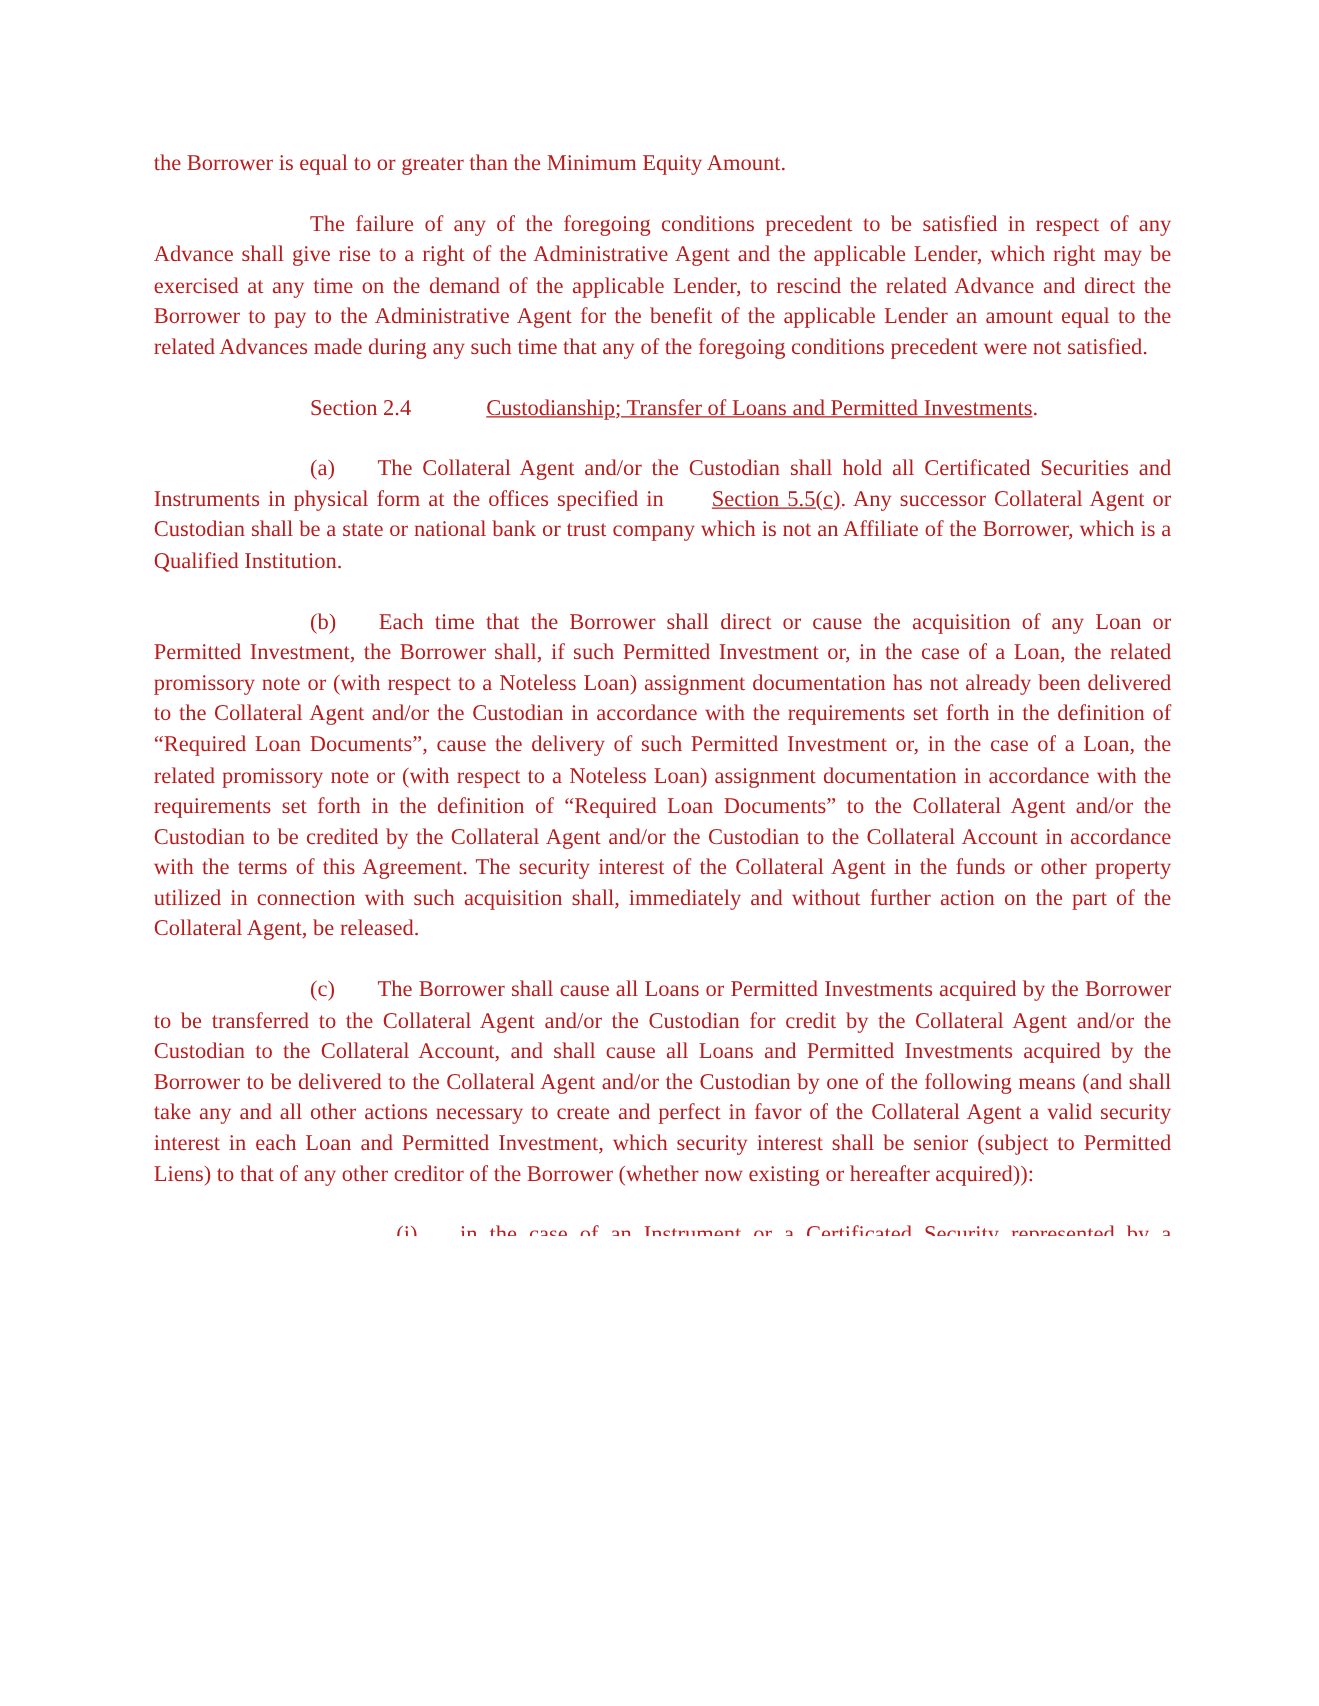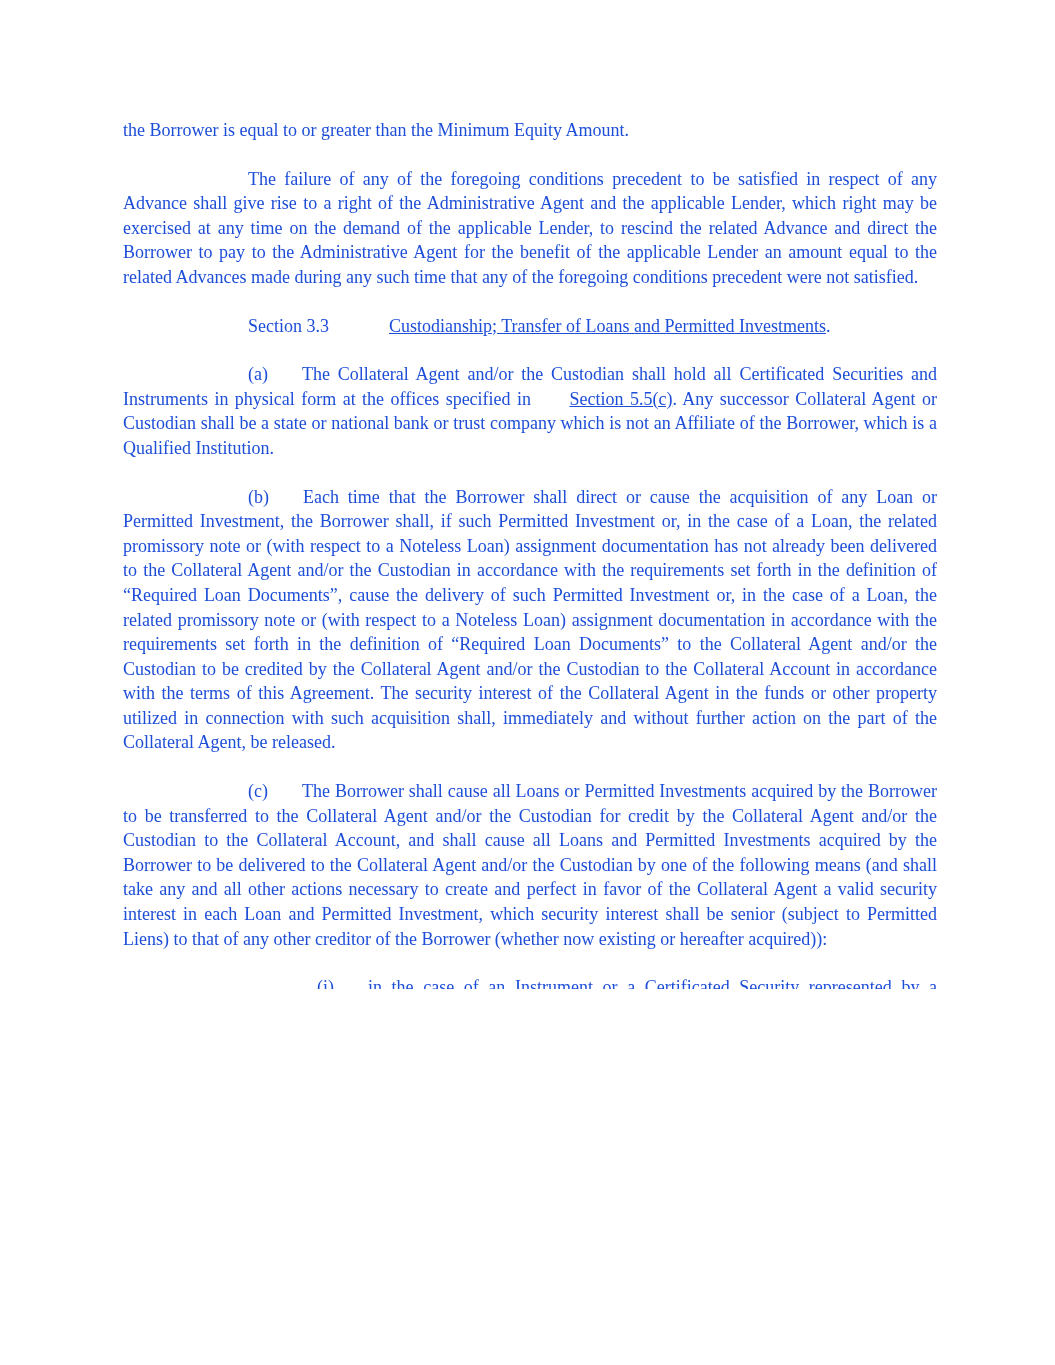--- a/index.html
+++ b/index.html
@@ -5,21 +5,21 @@
   html, body {
     margin: 0;
     padding: 0;
     background: #ffffff;
   }
   .page {
     position: relative;
     width: 1055px;
     height: 989px;
     background: #ffffff;
-    color: #1d4ed8;
+    color: #b91c1c;
     font-family: "Liberation Serif", "DejaVu Serif", serif;
     overflow: hidden;
   }
   .content {
     position: absolute;
     left: 123px;
     top: 118px;
     width: 814px;
   }
   p.para {
@@ -70,21 +70,21 @@
 </head>
 <body>
 
 <div class="page">
   <div class="content">
 
     <p class="para no-indent"><span>the Borrower is equal to or greater than the Minimum Equity Amount.</span></p>
 
     <p class="para"><span>The failure of any of the foregoing conditions precedent to be satisfied in respect of any Advance shall give rise to a right of the Administrative Agent and the applicable Lender, which right may be exercised at any time on the demand of the applicable Lender, to rescind the related Advance and direct the Borrower to pay to the Administrative Agent for the benefit of the applicable Lender an amount equal to the related Advances made during any such time that any of the foregoing conditions precedent were not satisfied.</span></p>
 
-    <p class="para"><span>Section 3.3</span><span class="tab-heading"></span><span class="underline">Custodianship; Transfer of Loans and Permitted Investments</span><span>.</span></p>
+    <p class="para"><span>Section 2.4</span><span class="tab-heading"></span><span class="underline">Custodianship; Transfer of Loans and Permitted Investments</span><span>.</span></p>
 
     <p class="para"><span>(a)</span><span class="tab"></span><span>The Collateral Agent and/or the Custodian shall hold all Certificated Securities and Instruments in physical form at the offices specified in </span><span class="underline">Section 5.5(c)</span><span>.  Any successor Collateral Agent or Custodian shall be a state or national bank or trust company which is not an Affiliate of the Borrower, which is a Qualified Institution.</span></p>
 
     <p class="para"><span>(b)</span><span class="tab"></span><span>Each time that the Borrower shall direct or cause the acquisition of any Loan or Permitted Investment, the Borrower shall, if such Permitted Investment or, in the case of a Loan, the related promissory note or (with respect to a Noteless Loan) assignment documentation has not already been delivered to the Collateral Agent and/or the Custodian in accordance with the requirements set forth in the definition of “Required Loan Documents”, cause the delivery of such Permitted Investment or, in the case of a Loan, the related promissory note or (with respect to a Noteless Loan) assignment documentation in accordance with the requirements set forth in the definition of “Required Loan Documents” to the Collateral Agent and/or the Custodian to be credited by the Collateral Agent and/or the Custodian to the Collateral Account in accordance with the terms of this Agreement.  The security interest of the Collateral Agent in the funds or other property utilized in connection with such acquisition shall, immediately and without further action on the part of the Collateral Agent, be released.</span></p>
 
     <p class="para"><span>(c)</span><span class="tab"></span><span>The Borrower shall cause all Loans or Permitted Investments acquired by the Borrower to be transferred to the Collateral Agent and/or the Custodian for credit by the Collateral Agent and/or the Custodian to the Collateral Account, and shall cause all Loans and Permitted Investments acquired by the Borrower to be delivered to the Collateral Agent and/or the Custodian by one of the following means (and shall take any and all other actions necessary to create and perfect in favor of the Collateral Agent a valid security interest in each Loan and Permitted Investment, which security interest shall be senior (subject to Permitted Liens) to that of any other creditor of the Borrower (whether now existing or hereafter acquired)):</span></p>
 
     <p class="para sub-para"><span>(i)</span><span class="tab"></span><span>in the case of an Instrument or a Certificated Security represented by a Security Certificate in registered form by having it Indorsed to the Collateral Agent or in blank by an effective Indorsement or registered in the name of the Collateral Agent and by (A) delivering such Instrument or Security Certificate to the Securities Intermediary at the Corporate Trust Office and (B) causing the Securities Intermediary to maintain (on behalf of the Collateral Agent for the benefit of the Secured Parties) continuous possession of such Instrument or Security Certificate at the offices of the Collateral Agent specified in </span><span class="underline">Section 5.5(c)</span><span>;</span></p>
 
   </div>

